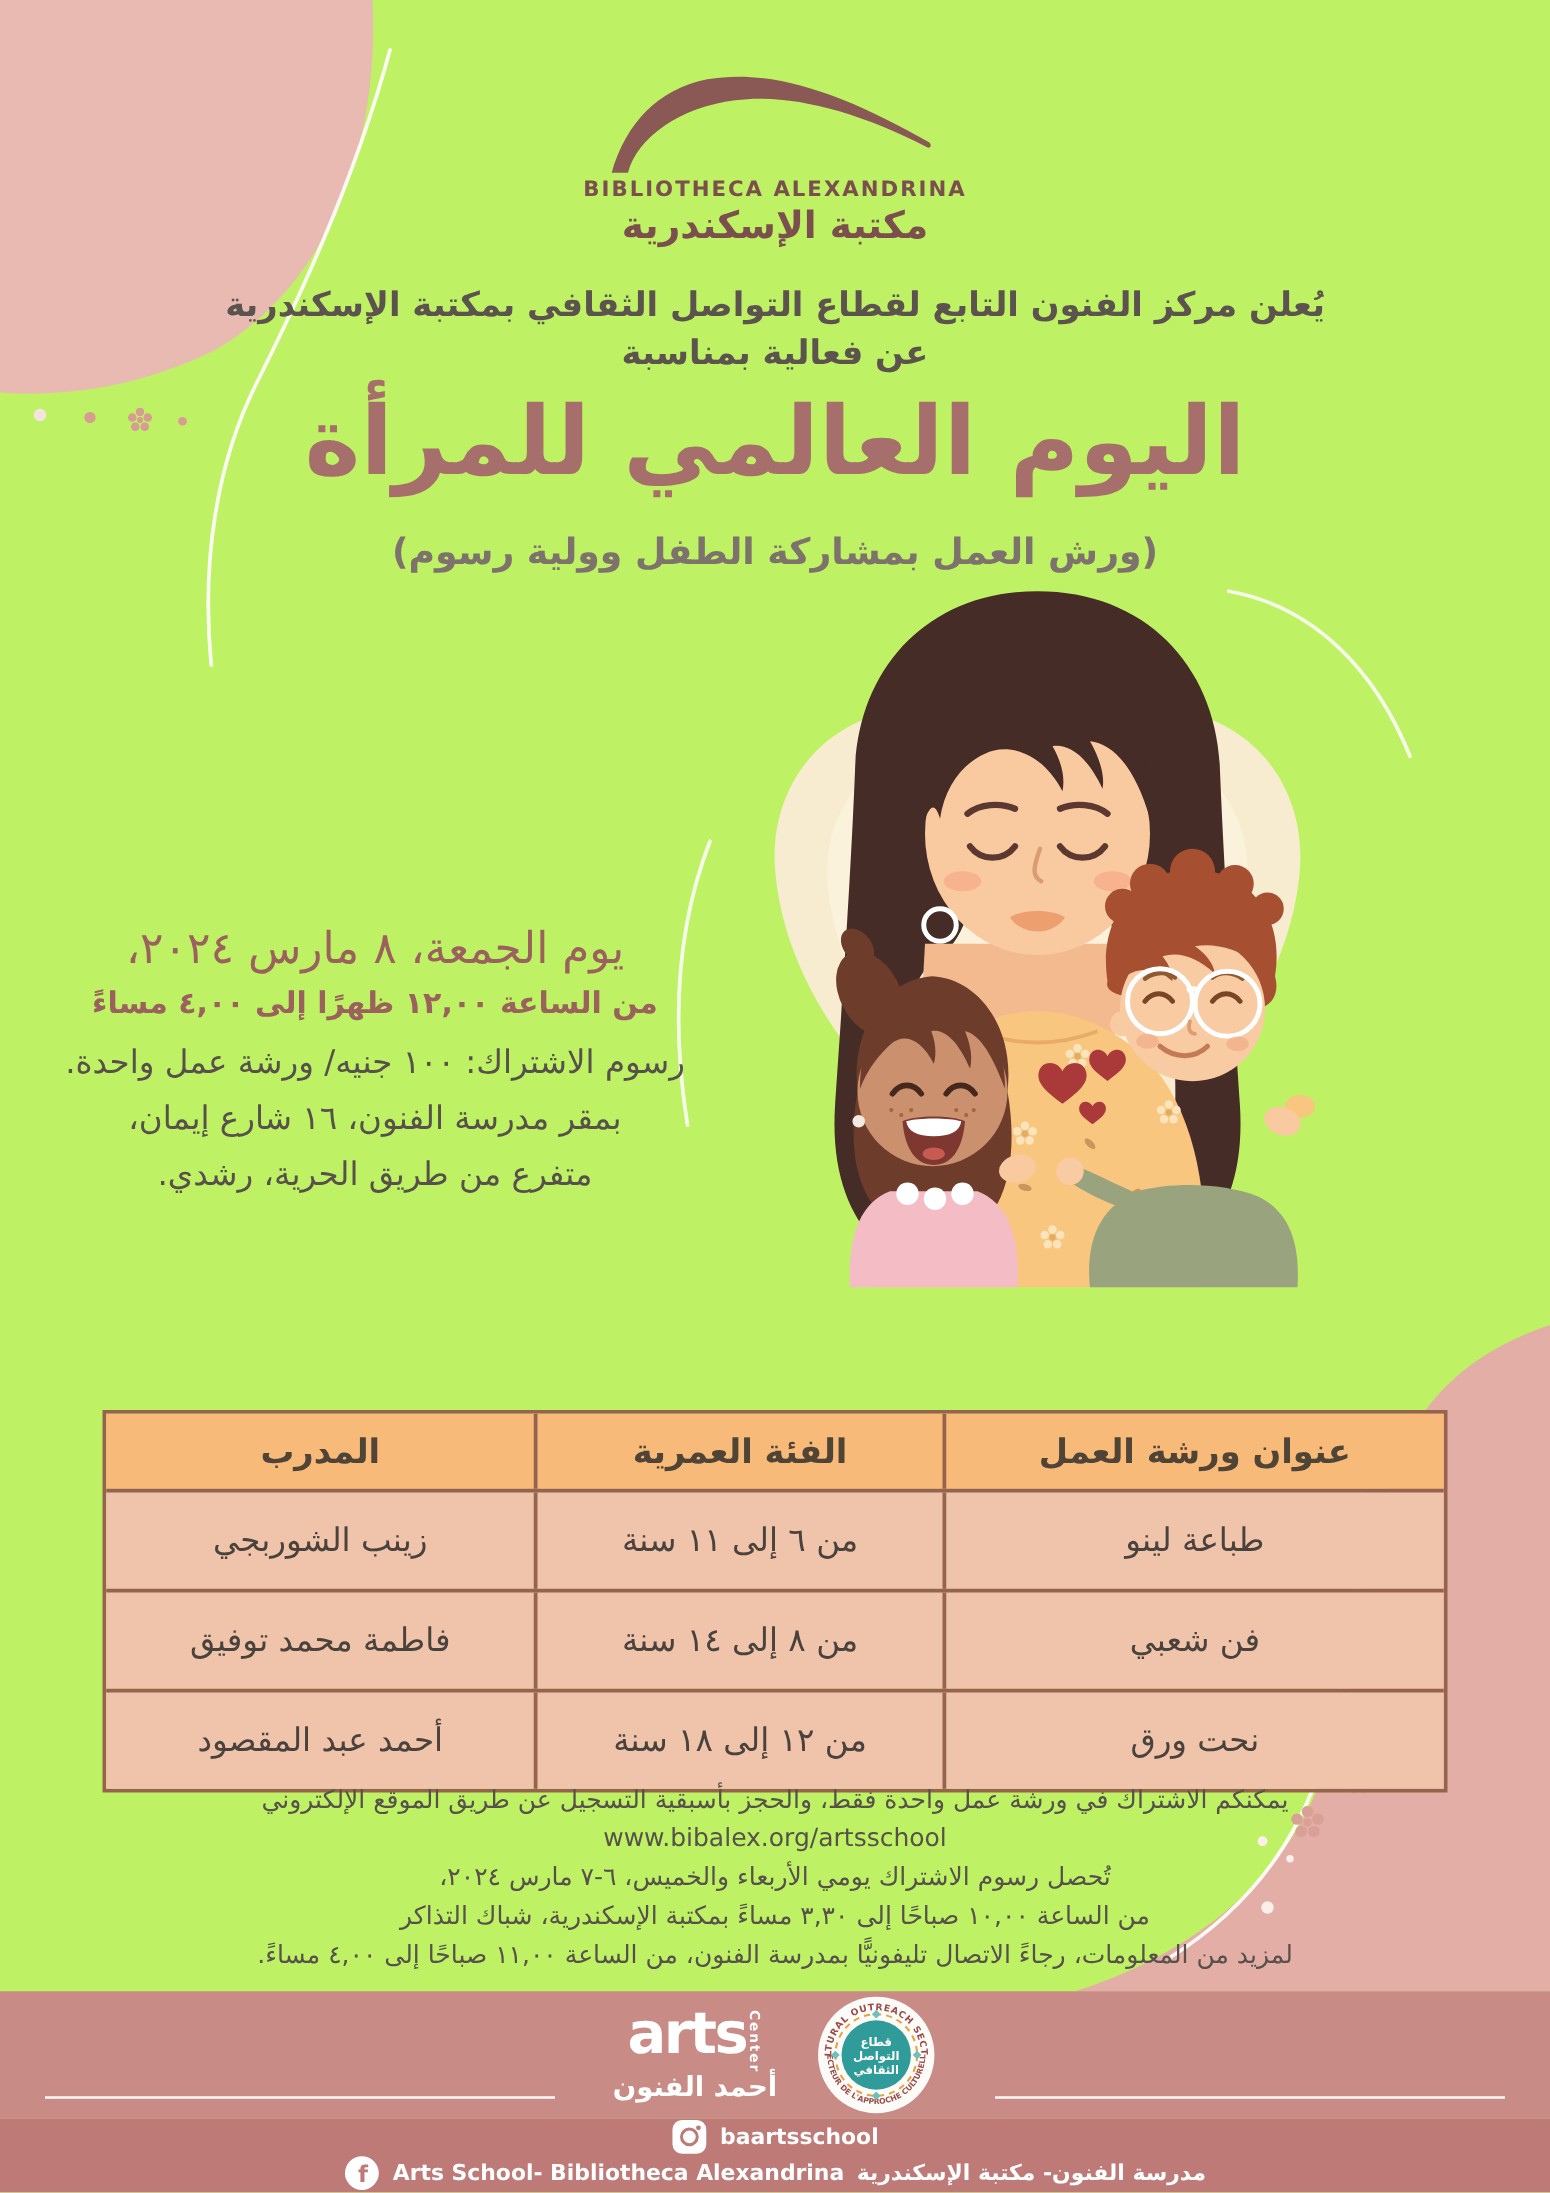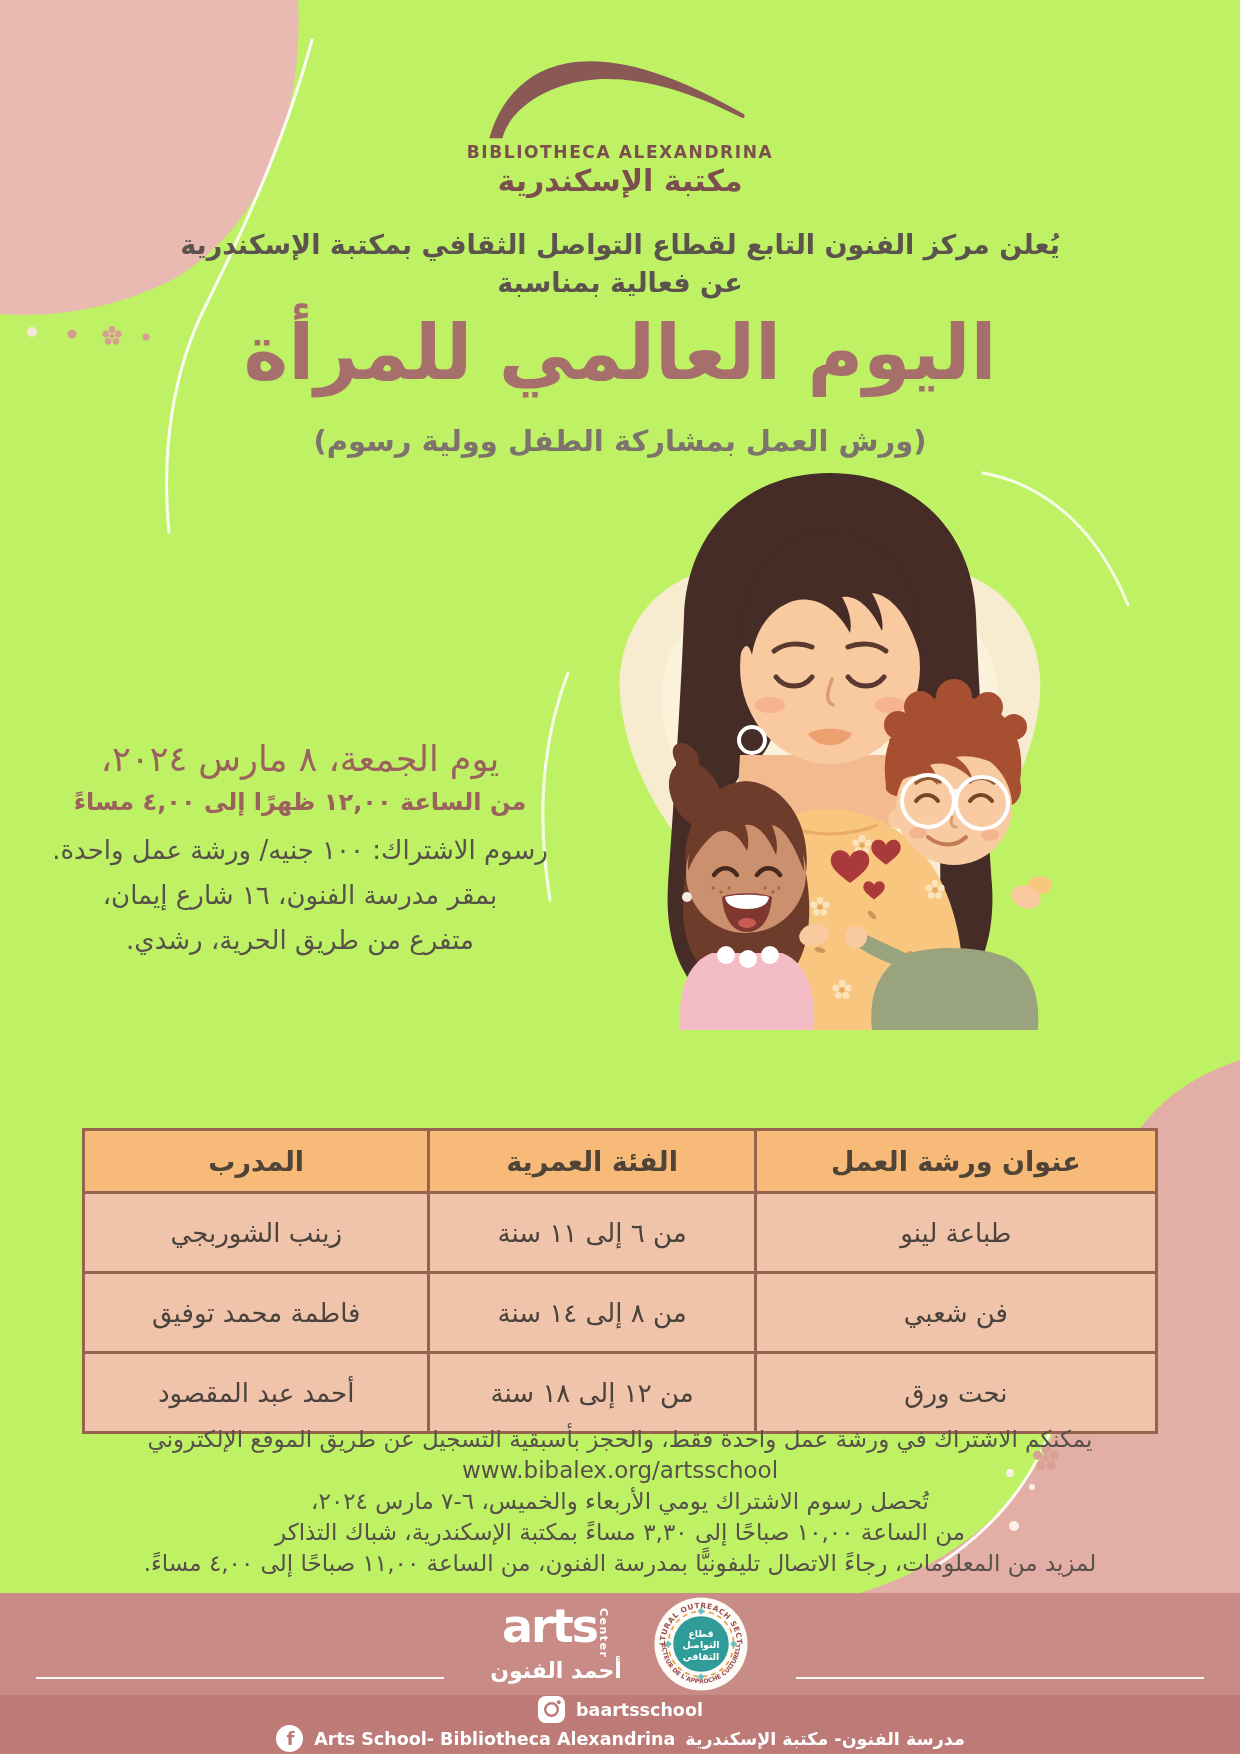--- a/index.html
+++ b/index.html
@@ -32,21 +32,21 @@
   .trow{display:flex;}
   .trow + .trow{border-top:3px solid #96644E;}
   .thead{background:#F7BA79;height:60px;font-weight:bold;font-size:27px;color:#4F4436;}
   .tbody-row{background:#EFC4AA;height:77px;font-size:26px;color:#4A423C;}
   .tcell{display:flex;align-items:center;justify-content:center;box-sizing:border-box;}
   .c1{width:37.5%;border-left:3px solid #96644E;}
   .c2{width:30.5%;border-left:3px solid #96644E;}
   .c3{width:32%;}
 
   .notes{position:absolute;top:1424px;left:50px;right:50px;text-align:center;color:#57504B;
-         font-size:23px;line-height:31px;z-index:3;}
+         font-size:20px;line-height:31px;z-index:3;}
   .notes .latin{direction:ltr;}
 
   .band{position:absolute;left:0;top:1593px;width:1240px;height:102px;background:#C98B86;
         display:flex;align-items:center;justify-content:center;gap:30px;z-index:4;}
   .band-line{position:absolute;top:84px;height:2px;background:rgba(255,255,255,.95);width:408px;}
   .band-line.left{left:36px;} .band-line.right{right:36px;}
   .arts-logo{display:flex;flex-direction:column;align-items:center;color:#fff;}
   .arts-row{display:flex;align-items:flex-start;}
   .arts-word{font-size:46px;font-weight:800;line-height:42px;letter-spacing:-2px;}
   .arts-center-vert{writing-mode:vertical-rl;font-size:11px;letter-spacing:1.5px;font-weight:bold;margin-top:3px;}

